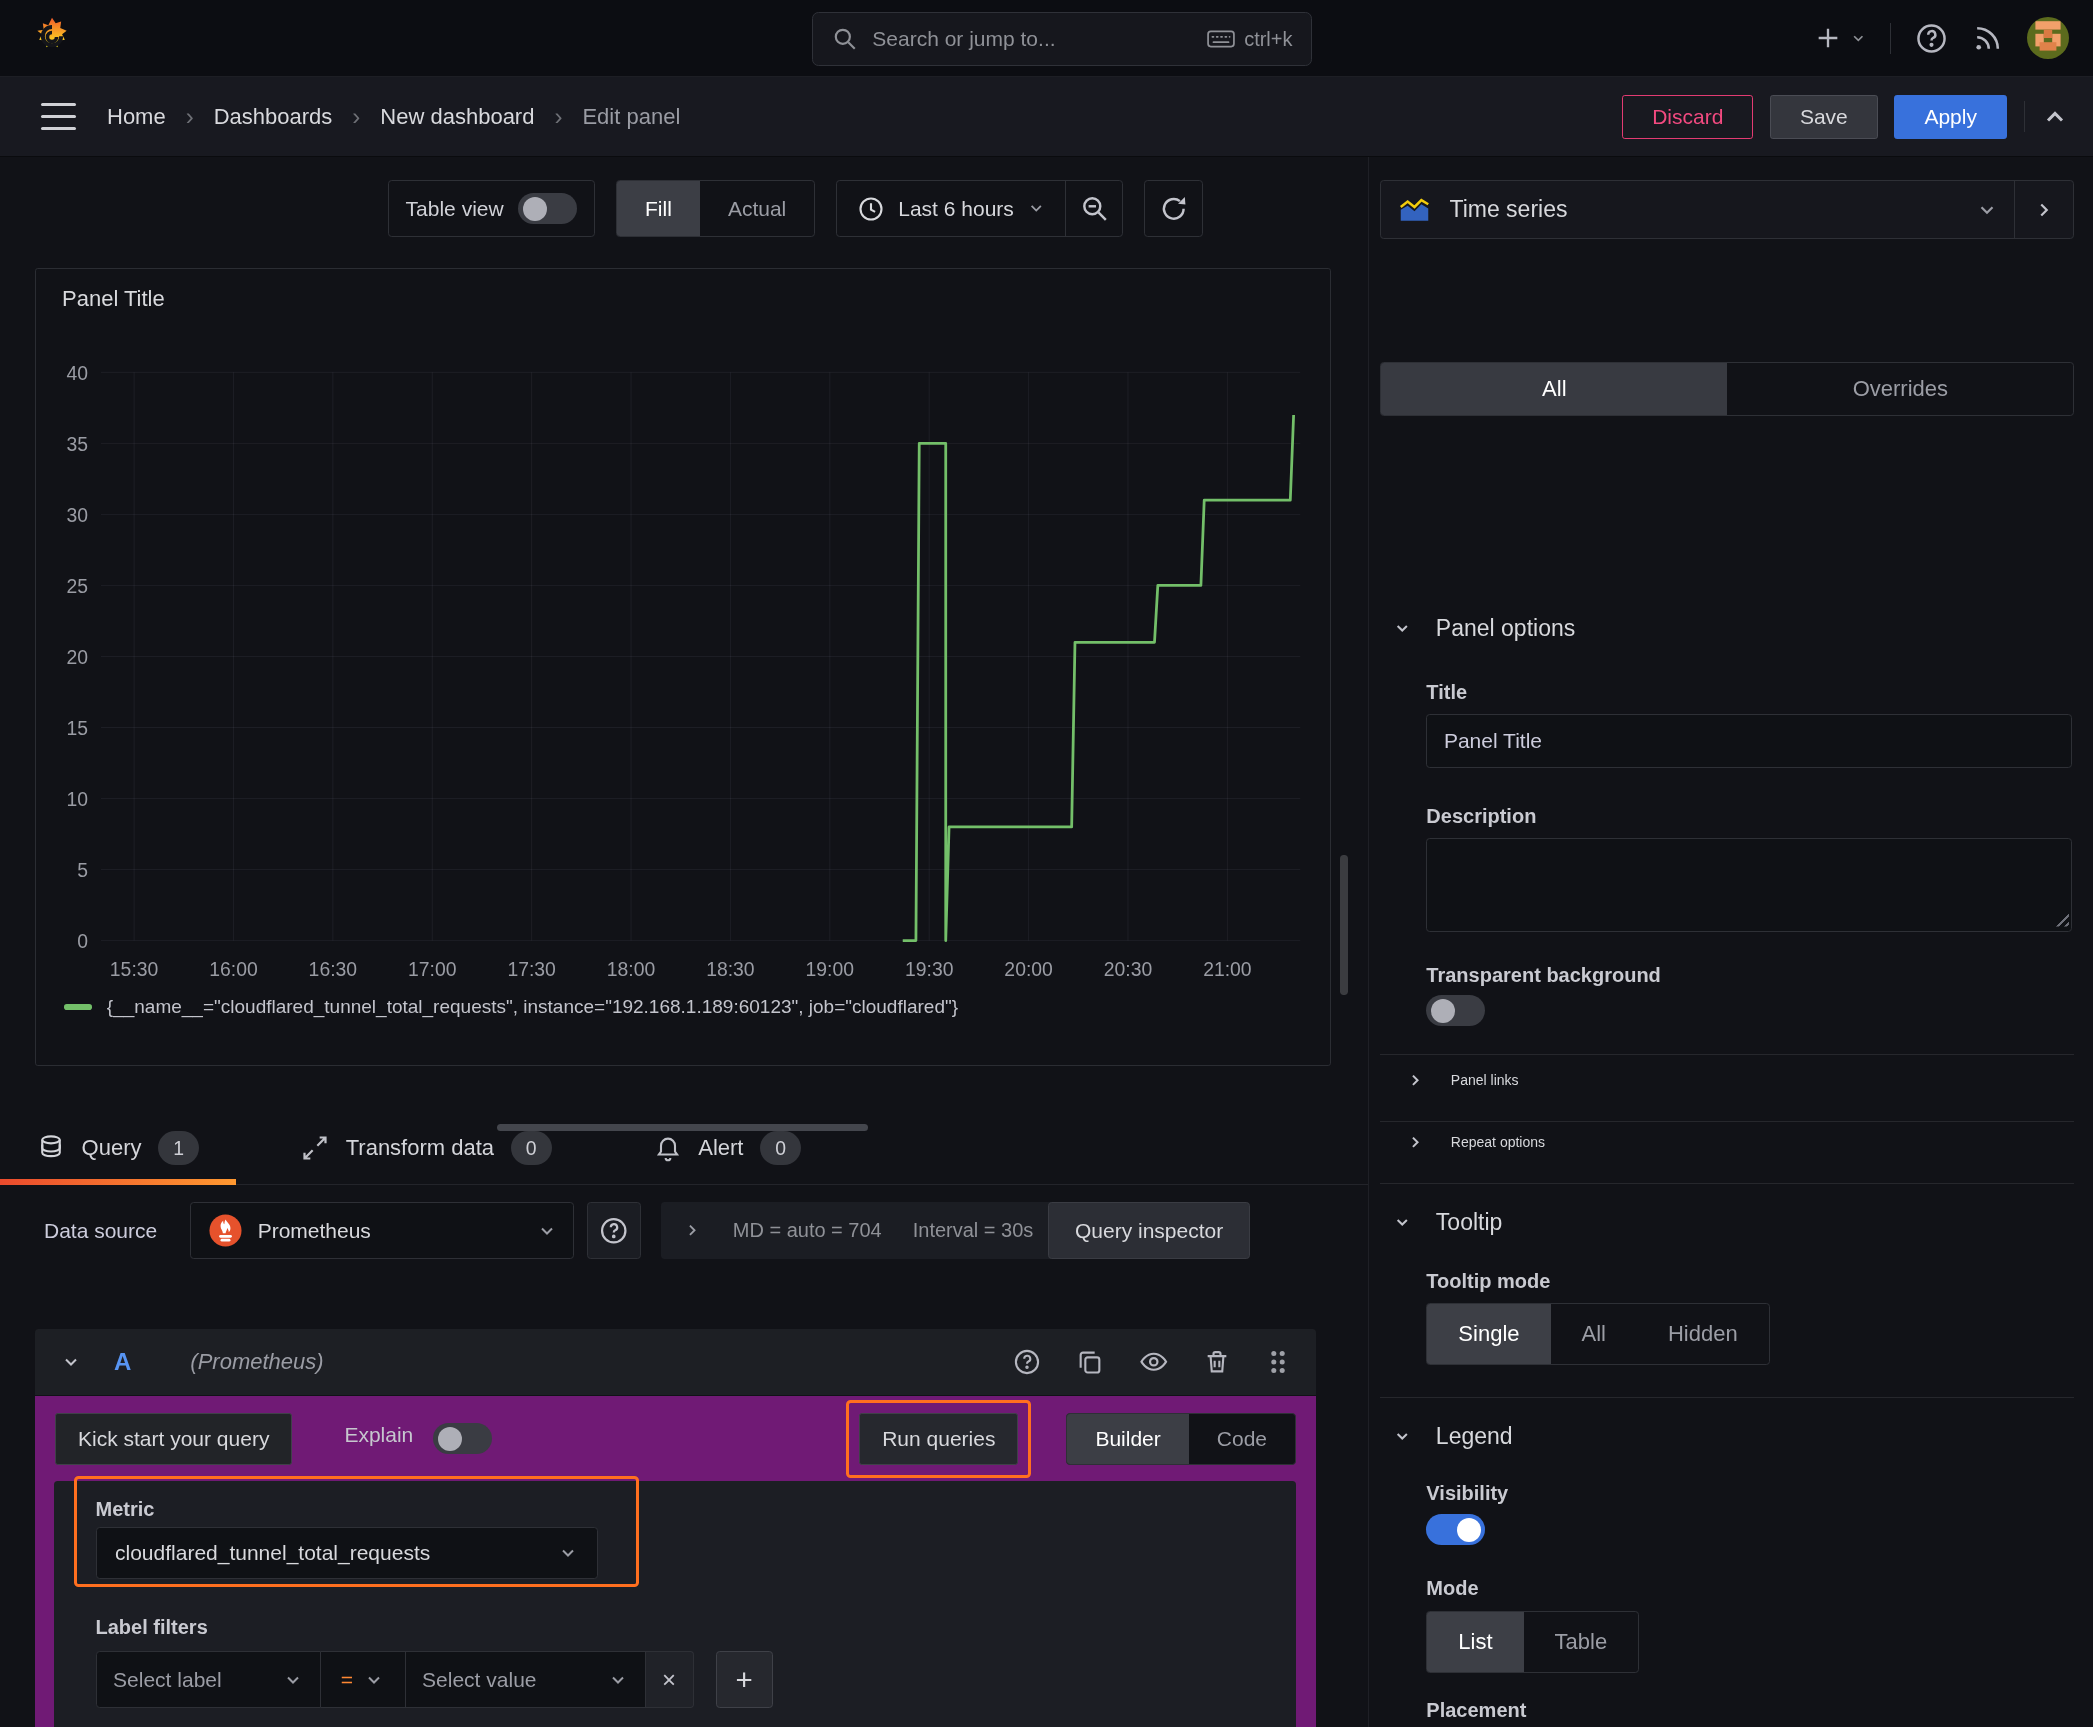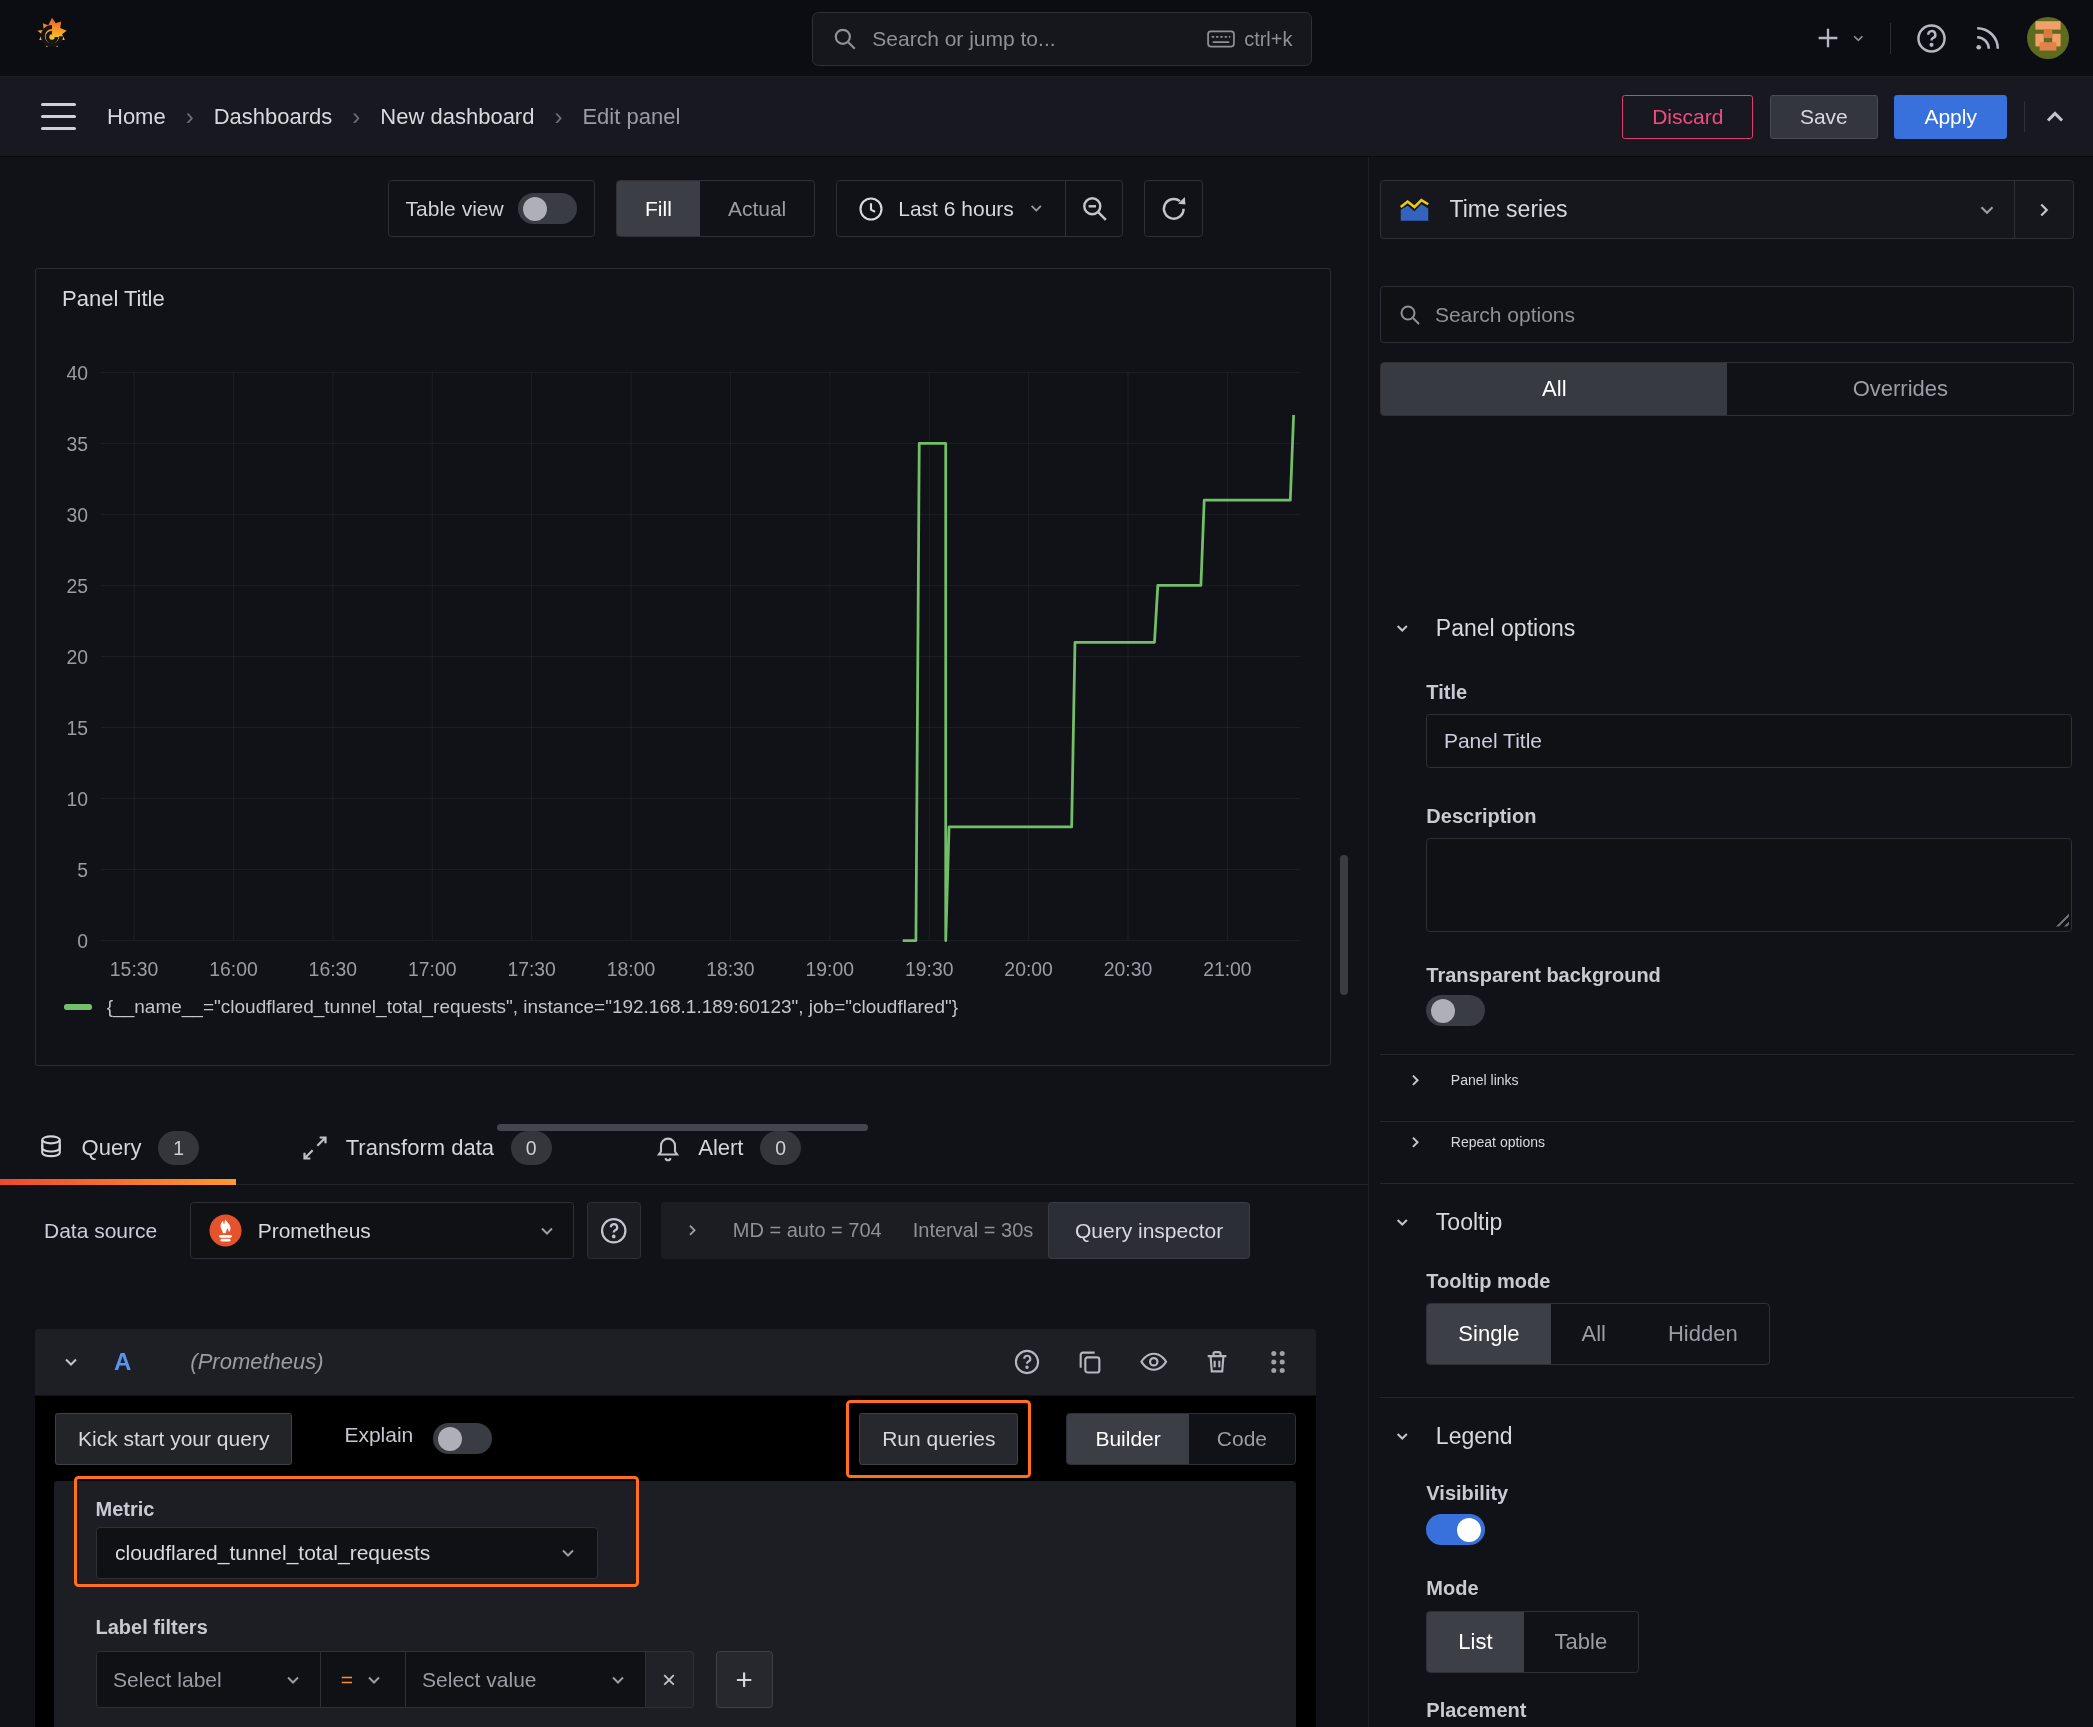--- a/index.html
+++ b/index.html
@@ -101,21 +101,21 @@
     display:flex; align-items:center; padding:0 26px; font-size:21px; color:#d8d9dd; cursor:pointer; }
 
   
   .q-header { position:absolute; left:35px; top:1172px; width:1281px; height:66px; background:#1d1f24;
     border-radius:3.7px 3.7px 0 0; display:flex; align-items:center; }
   .q-header .chev { margin-left:26px; color:#c3c4cc; }
   .q-ref { margin-left:33px; font-size:24px; color:#5794f2; font-weight:bold; }
   .q-ds-hint { margin-left:59px; font-size:22px; font-style:italic; color:#9a9ca4; }
   .q-icons { margin-left:auto; margin-right:26px; display:flex; align-items:center; gap:35px; color:#b6b7c0; }
 
-  .q-body { position:absolute; left:35px; top:1239px; width:1281px; height:331px; background:#000000; }
+  .q-body { position:absolute; left:35px; top:1239px; width:1281px; height:331px; background:#701a75; }
   .kick-row { position:absolute; left:20px; top:16.6px; right:20px; height:52px; display:flex; align-items:center; }
   .btn-sec { height:52px; background:#222428; border:0.9px solid #3f4148; border-radius:2.8px;
     display:flex; align-items:center; padding:0 22px; font-size:21px; color:#d8d9dd; cursor:pointer; }
   .explain { margin-left:52px; display:flex; gap:20px; font-size:21px; color:#c6c7ce; }
   .run-wrap { position:relative; margin-left:auto; margin-right:48px; }
   .builder-seg { height:52px; }
 
   .builder-box { position:absolute; left:18.5px; top:85px; width:1242px; height:246px; background:#1c1e24; border-radius:3.7px 3.7px 0 0; }
   .metric-label { position:absolute; left:42px; top:16.6px; font-size:20px; color:#c9cad1; font-weight:bold; }
   .metric-select { position:absolute; left:42px; top:46px; width:502px; height:52px; background:#0f1115;
@@ -554,29 +554,20 @@
               <polyline points="6,9 12,15 18,9"></polyline>
             </svg>
         </div>
         <div class="viz-expand">
           <svg width="22" height="22" viewBox="0 0 24 24" fill="none" stroke="currentColor" stroke-width="2.4">
               <polyline points="9,6 15,12 9,18"></polyline>
             </svg>
         </div>
       </div>
 
-      <div class="opt-search">
-        <span>
-          <svg width="24" height="24" viewBox="0 0 24 24" fill="none" stroke="currentColor" stroke-width="2">
-            <circle cx="10" cy="10" r="6.5"></circle>
-              <line x1="15" y1="15" x2="21" y2="21"></line>
-          </svg>
-        </span>
-        <input placeholder="Search options" style="">
-      </div>
 
       <div class="ov-seg">
         <span class="seg active">All</span>
         <span class="seg">Overrides</span>
       </div>
 
       <div class="sect-head" style="left:24px; top:458px;">
         <span class="chev">
           <svg width="18.5" height="18.5" viewBox="0 0 24 24" fill="none" stroke="currentColor" stroke-width="2.6">
               <polyline points="6,9 12,15 18,9"></polyline>

